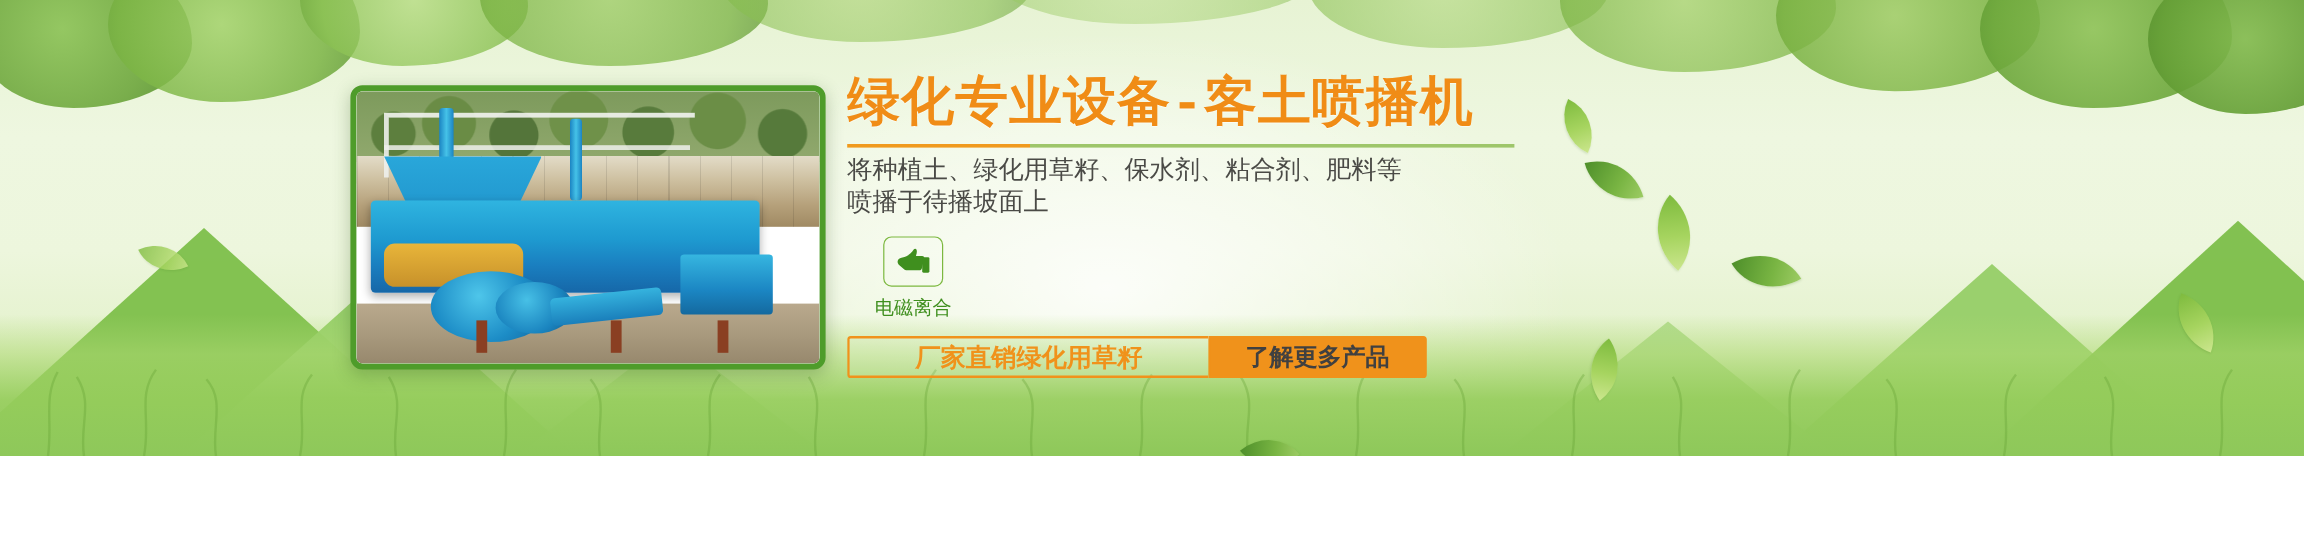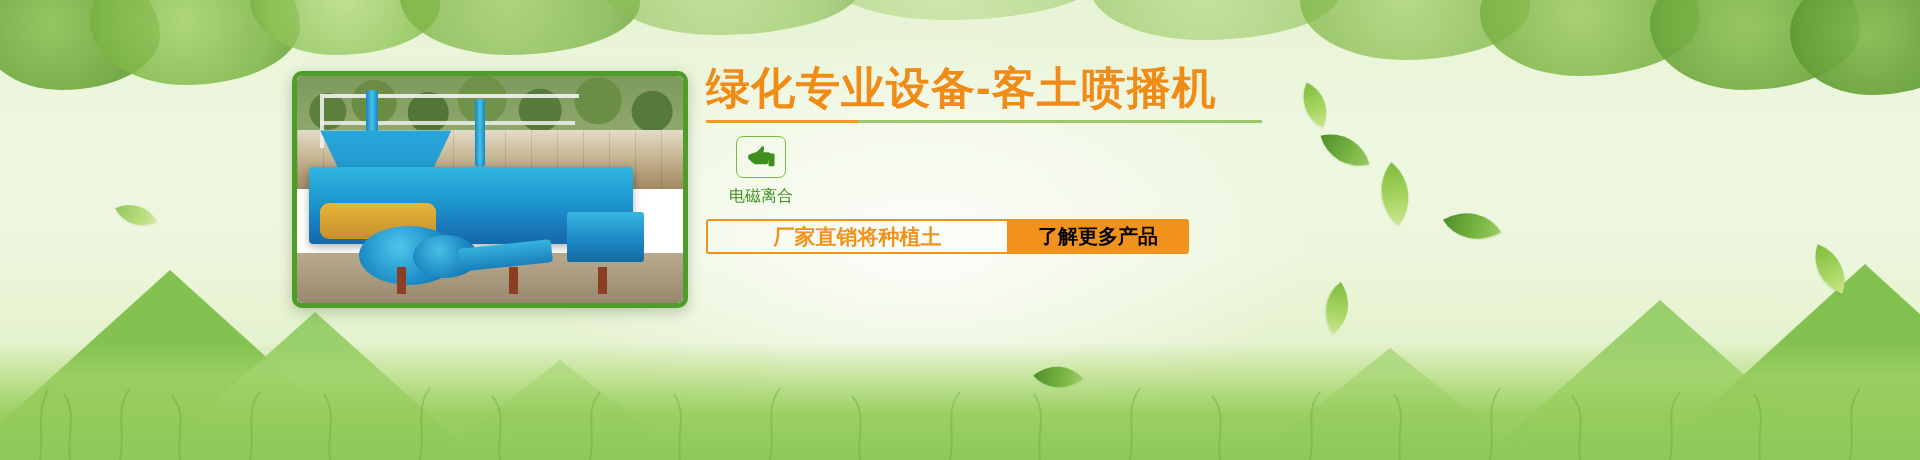--- a/index.html
+++ b/index.html
@@ -1,23 +1,24 @@
 <!DOCTYPE html>
 <html><head>
 <meta charset="utf-8">
 <style>
   html,body{margin:0;padding:0;}
   body{
     width:1920px;height:460px;overflow:hidden;
     font-family:"Liberation Sans","DejaVu Sans",sans-serif;
   }
   .banner{
-    position:relative;width:1920px;height:460px;overflow:hidden;
+    position:relative;width:1920px;height:380px;overflow:hidden;
     background:
       radial-gradient(ellipse 900px 420px at 55% 30%, #f2f8e4 0%, #eaf4d8 45%, #dff0c8 75%, #d5ebbb 100%);
+    font-family: Liberation Mono, monospace;
   }
 
   
   .sky-wash{
     position:absolute;inset:0;
     background:linear-gradient(180deg,#e7f3d4 0%,#eef7e0 30%,#edf6dd 55%,#e2f1c9 80%,#d9eebe 100%);
   }
   .glow{
     position:absolute;left:48%;top:8%;width:760px;height:420px;
     transform:translateX(-50%);
@@ -130,21 +131,21 @@
 
   .ctas{display:flex;align-items:stretch;margin-top:12px;width:483px;height:35px;}
   .cta-left{
     flex:1;border:2px solid #f0921b;border-right:none;border-radius:3px 0 0 3px;
     display:flex;align-items:center;justify-content:center;
     font-size:21px;font-weight:bold;color:#f0921b;background:rgba(255,255,255,.12);
   }
   .cta-right{
     width:178px;background:#f0921b;border:2px solid #f0921b;border-radius:0 3px 3px 0;
     display:flex;align-items:center;justify-content:center;
-    font-size:20px;font-weight:bold;color:#000000;
+    font-size:20px;font-weight:bold;color:#404040;
   }
 </style>
 </head>
 <body>
 
 <div class="banner">
 
   <div class="sky-wash"></div>
   <div class="glow"></div>
 
@@ -231,39 +232,43 @@
       <div class="ph-leg" style="left:78%"></div>
     </div>
   </div>
 
   <div class="content">
 
     <div class="headline">绿化专业设备-客土喷播机</div>
 
     <div class="rule"></div>
 
+    <div class="subtitle">
+      <div>将种植土、绿化用草籽、保水剂、粘合剂、肥料等</div>
+      <div>喷播于待播坡面上</div>
+    </div>
 
     <div class="features">
 
       <div class="feature" style="width:110px">
         <div class="fbox">
           <svg width="30" height="26" viewBox="0 0 30 26">
             <path fill="#3f8f1e" d="M2 13c0-2 2-3 4-3.4 2.6-.5 4.8-1.6 6.6-3.3 1.2-1.1 2.1-2.4 3-3.6.6-.8 1.9-.6 2.2.4.5 1.8.2 3.6-.6 5.2h5.3c1.2 0 2 1 1.7 2.1l-2 8.3c-.2.9-1 1.5-1.9 1.5H9.2c-.6 0-1.2-.3-1.6-.7L3 15.6C2.4 15 2 14 2 13z"></path>
             <rect x="22.5" y="9.4" width="6" height="12.8" rx="1.1" fill="#3f8f1e"></rect>
           </svg>
         </div>
         <div class="flabel">电磁离合</div>
       </div>
 
 
 
     </div>
 
     <div class="ctas">
       <div class="cta-left">
         <span>厂家直销</span>
-        <span>将种植土</span>
+        <span>绿化用草籽</span>
       </div>
       <div class="cta-right">了解更多产品</div>
     </div>
 
   </div>
 </div>
 
 </body></html>

